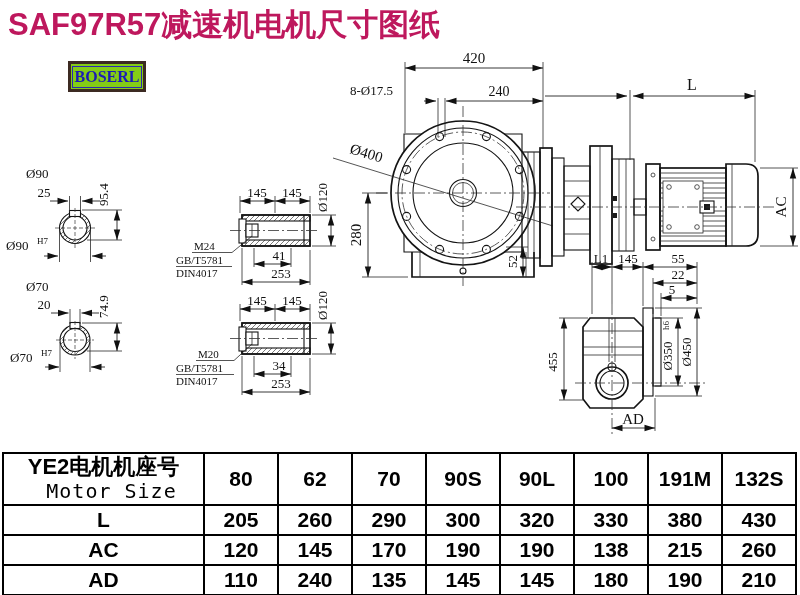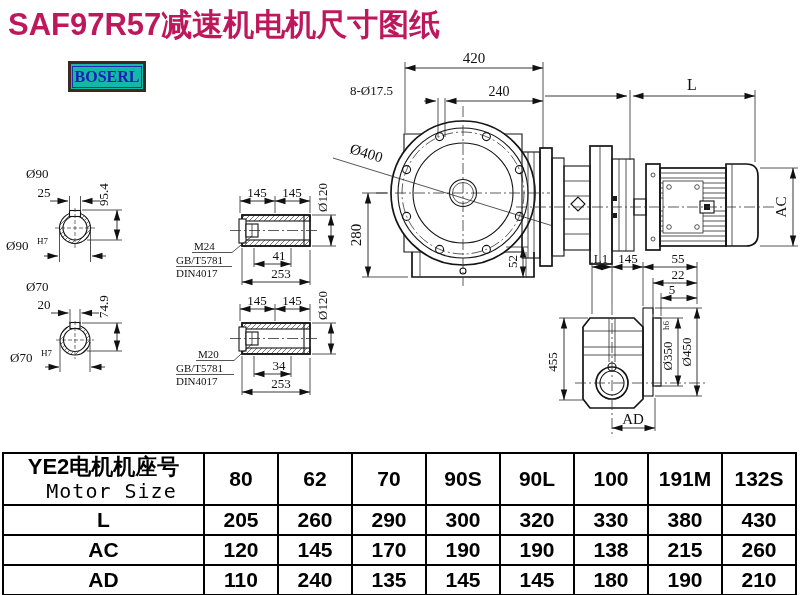--- a/index.html
+++ b/index.html
@@ -1,18 +1,18 @@
 <!DOCTYPE html>
 <html><head>
 <meta charset="utf-8">
 <style>
   html,body{margin:0;padding:0;background:#fff;}
   body{position:relative;width:800px;height:595px;font-family:"Liberation Sans",sans-serif;overflow:hidden;}
   .title{position:absolute;left:8px;top:4px;font-size:31px;font-weight:700;color:#be185d;letter-spacing:0px;white-space:nowrap;}
-  .logo{position:absolute;left:68px;top:61px;width:72px;height:25px;border:3px solid #3c2a22;background:#14b8a6;display:flex;align-items:center;justify-content:center;}
+  .logo{position:absolute;left:68px;top:61px;width:72px;height:25px;border:3px solid #3c2a22;background:#84cc16;display:flex;align-items:center;justify-content:center;}
   .logo-inner{border:1px solid #2a2ab0;padding:0 2px;font-family:"Liberation Serif",serif;font-size:16px;font-weight:700;color:#1b1bb5;line-height:20px;}
   svg{position:absolute;left:0;top:0;}
   
   .o{fill:none;stroke:#141414;stroke-width:1.7;}
   .m{fill:none;stroke:#141414;stroke-width:1.1;}
   .t{fill:none;stroke:#2a2a2a;stroke-width:0.8;}
   .d{fill:none;stroke:#222;stroke-width:0.9;}
   .cl{fill:none;stroke:#333;stroke-width:0.8;stroke-dasharray:11 3 2 3;}
   .cc{fill:none;stroke:#333;stroke-width:0.7;stroke-dasharray:4 2;}
   .hz{fill:url(#hatch);stroke:#141414;stroke-width:1.1;}

